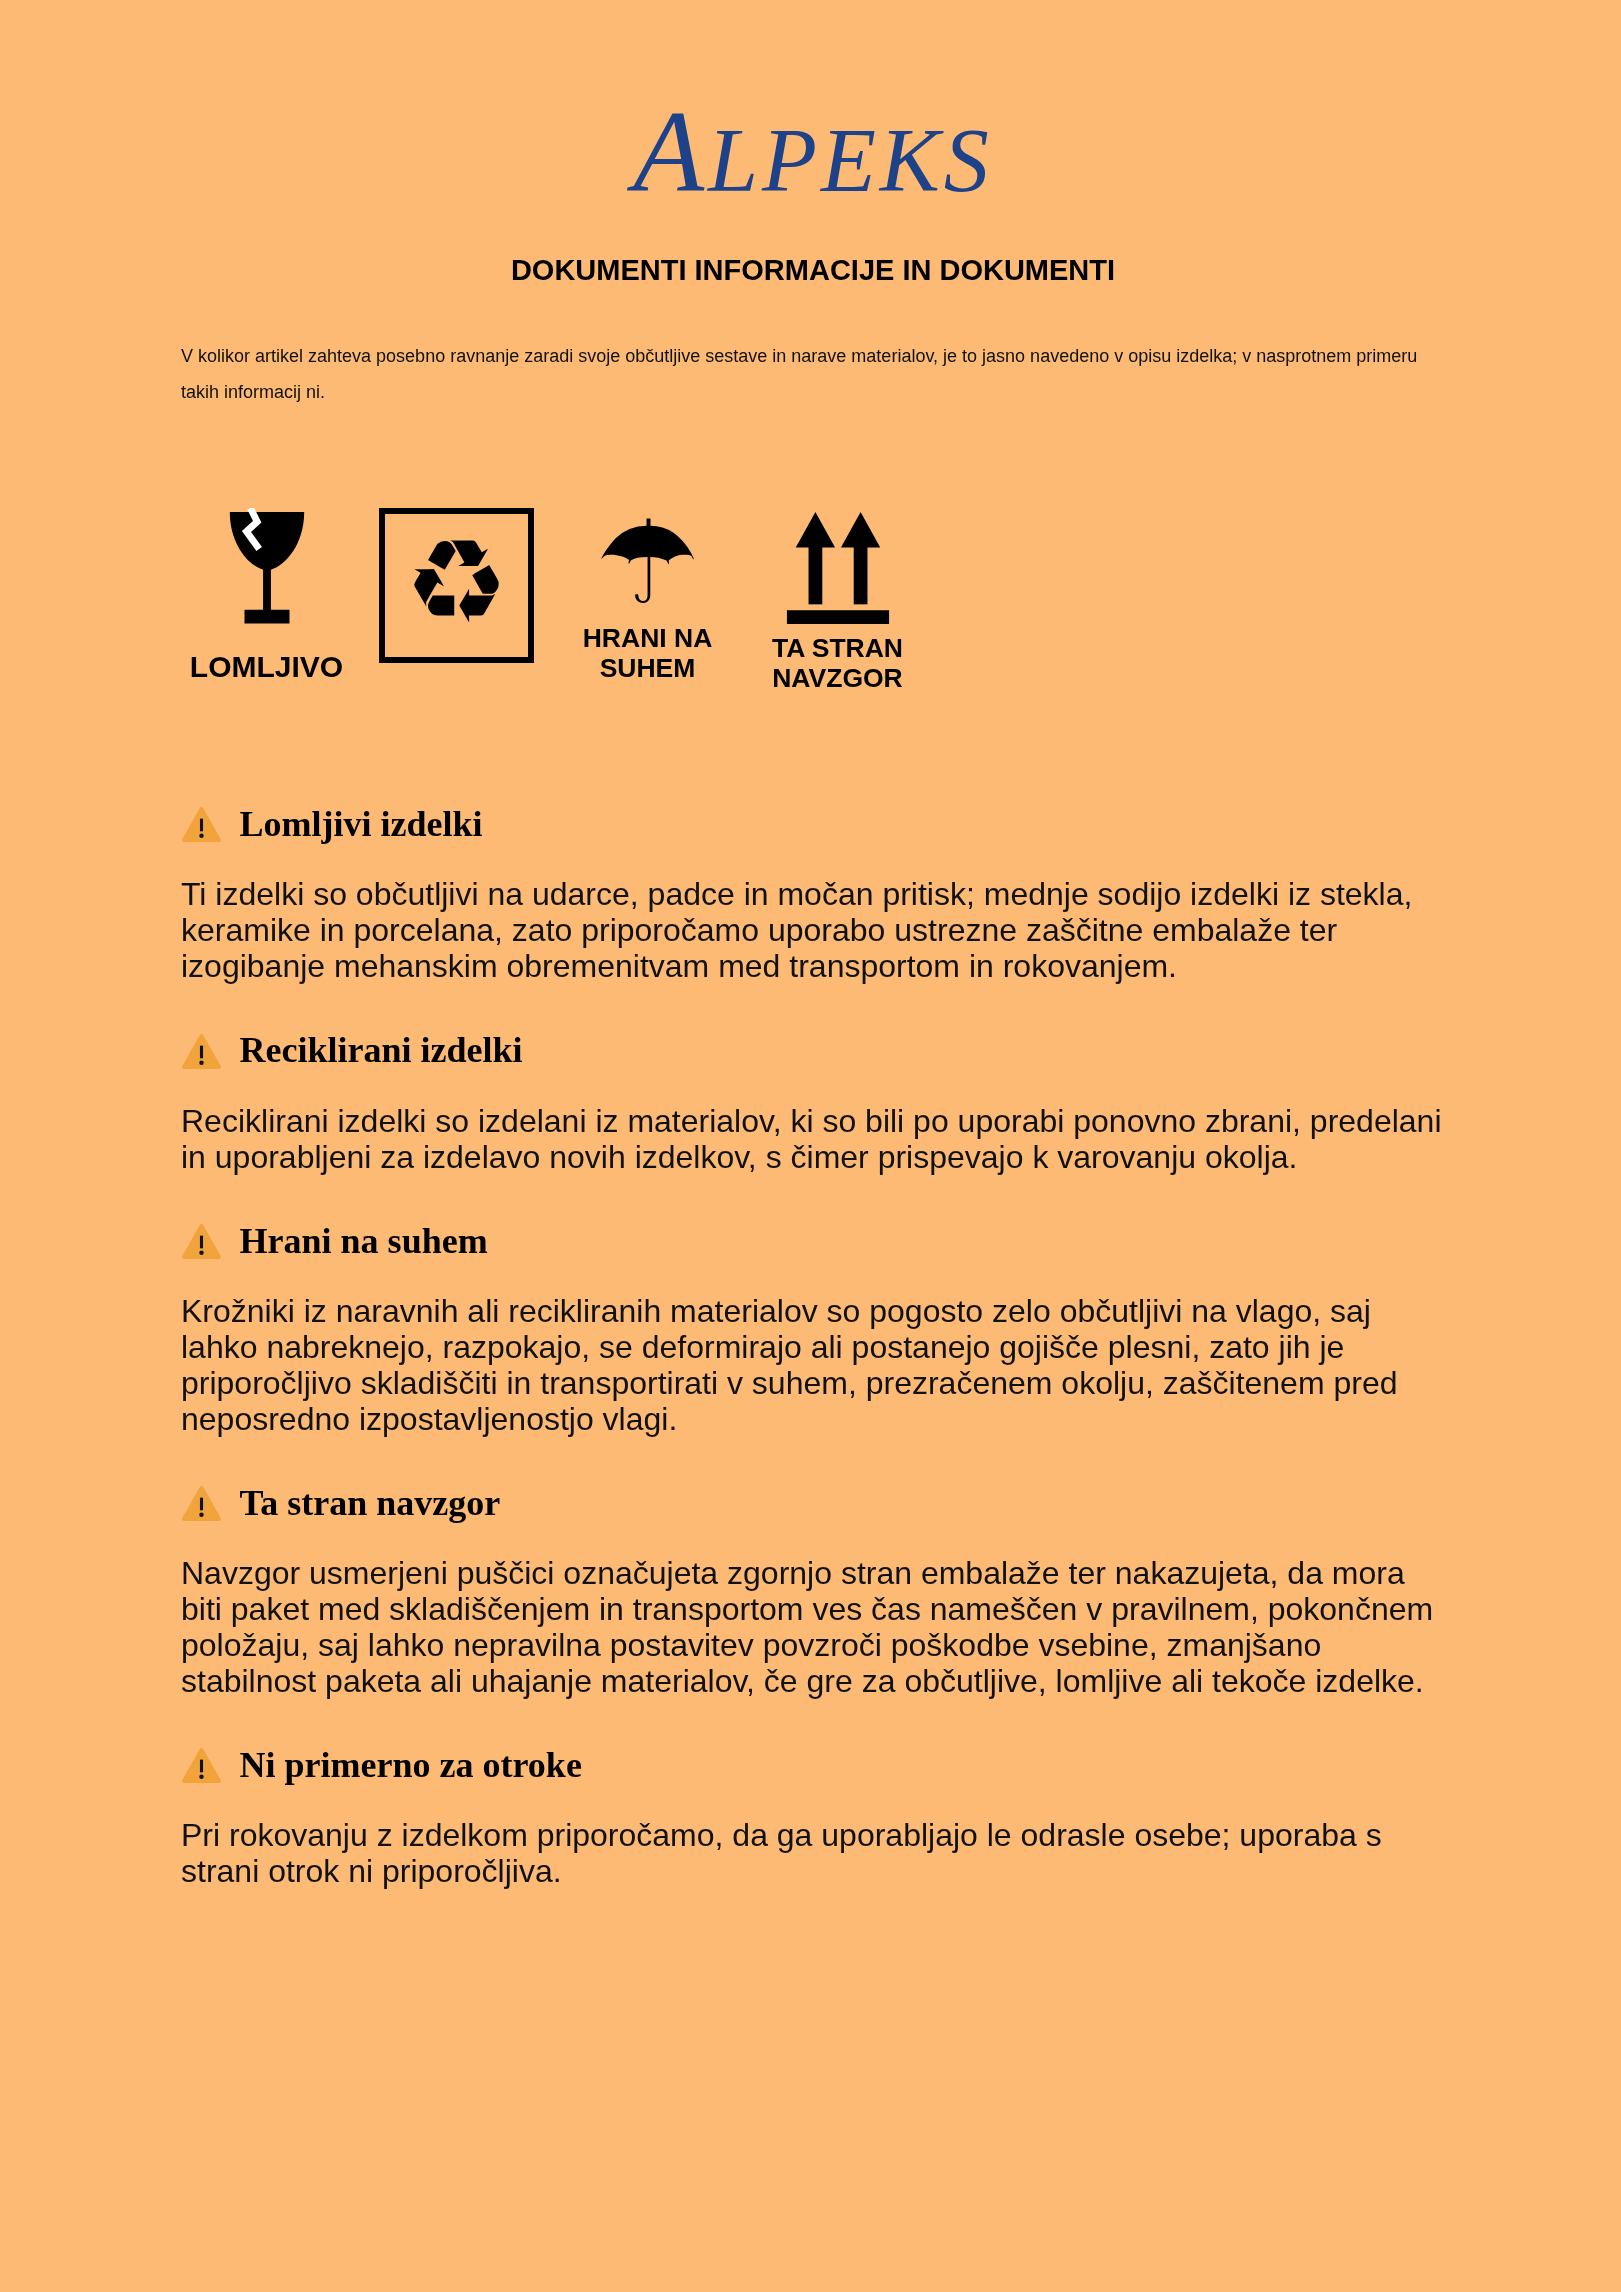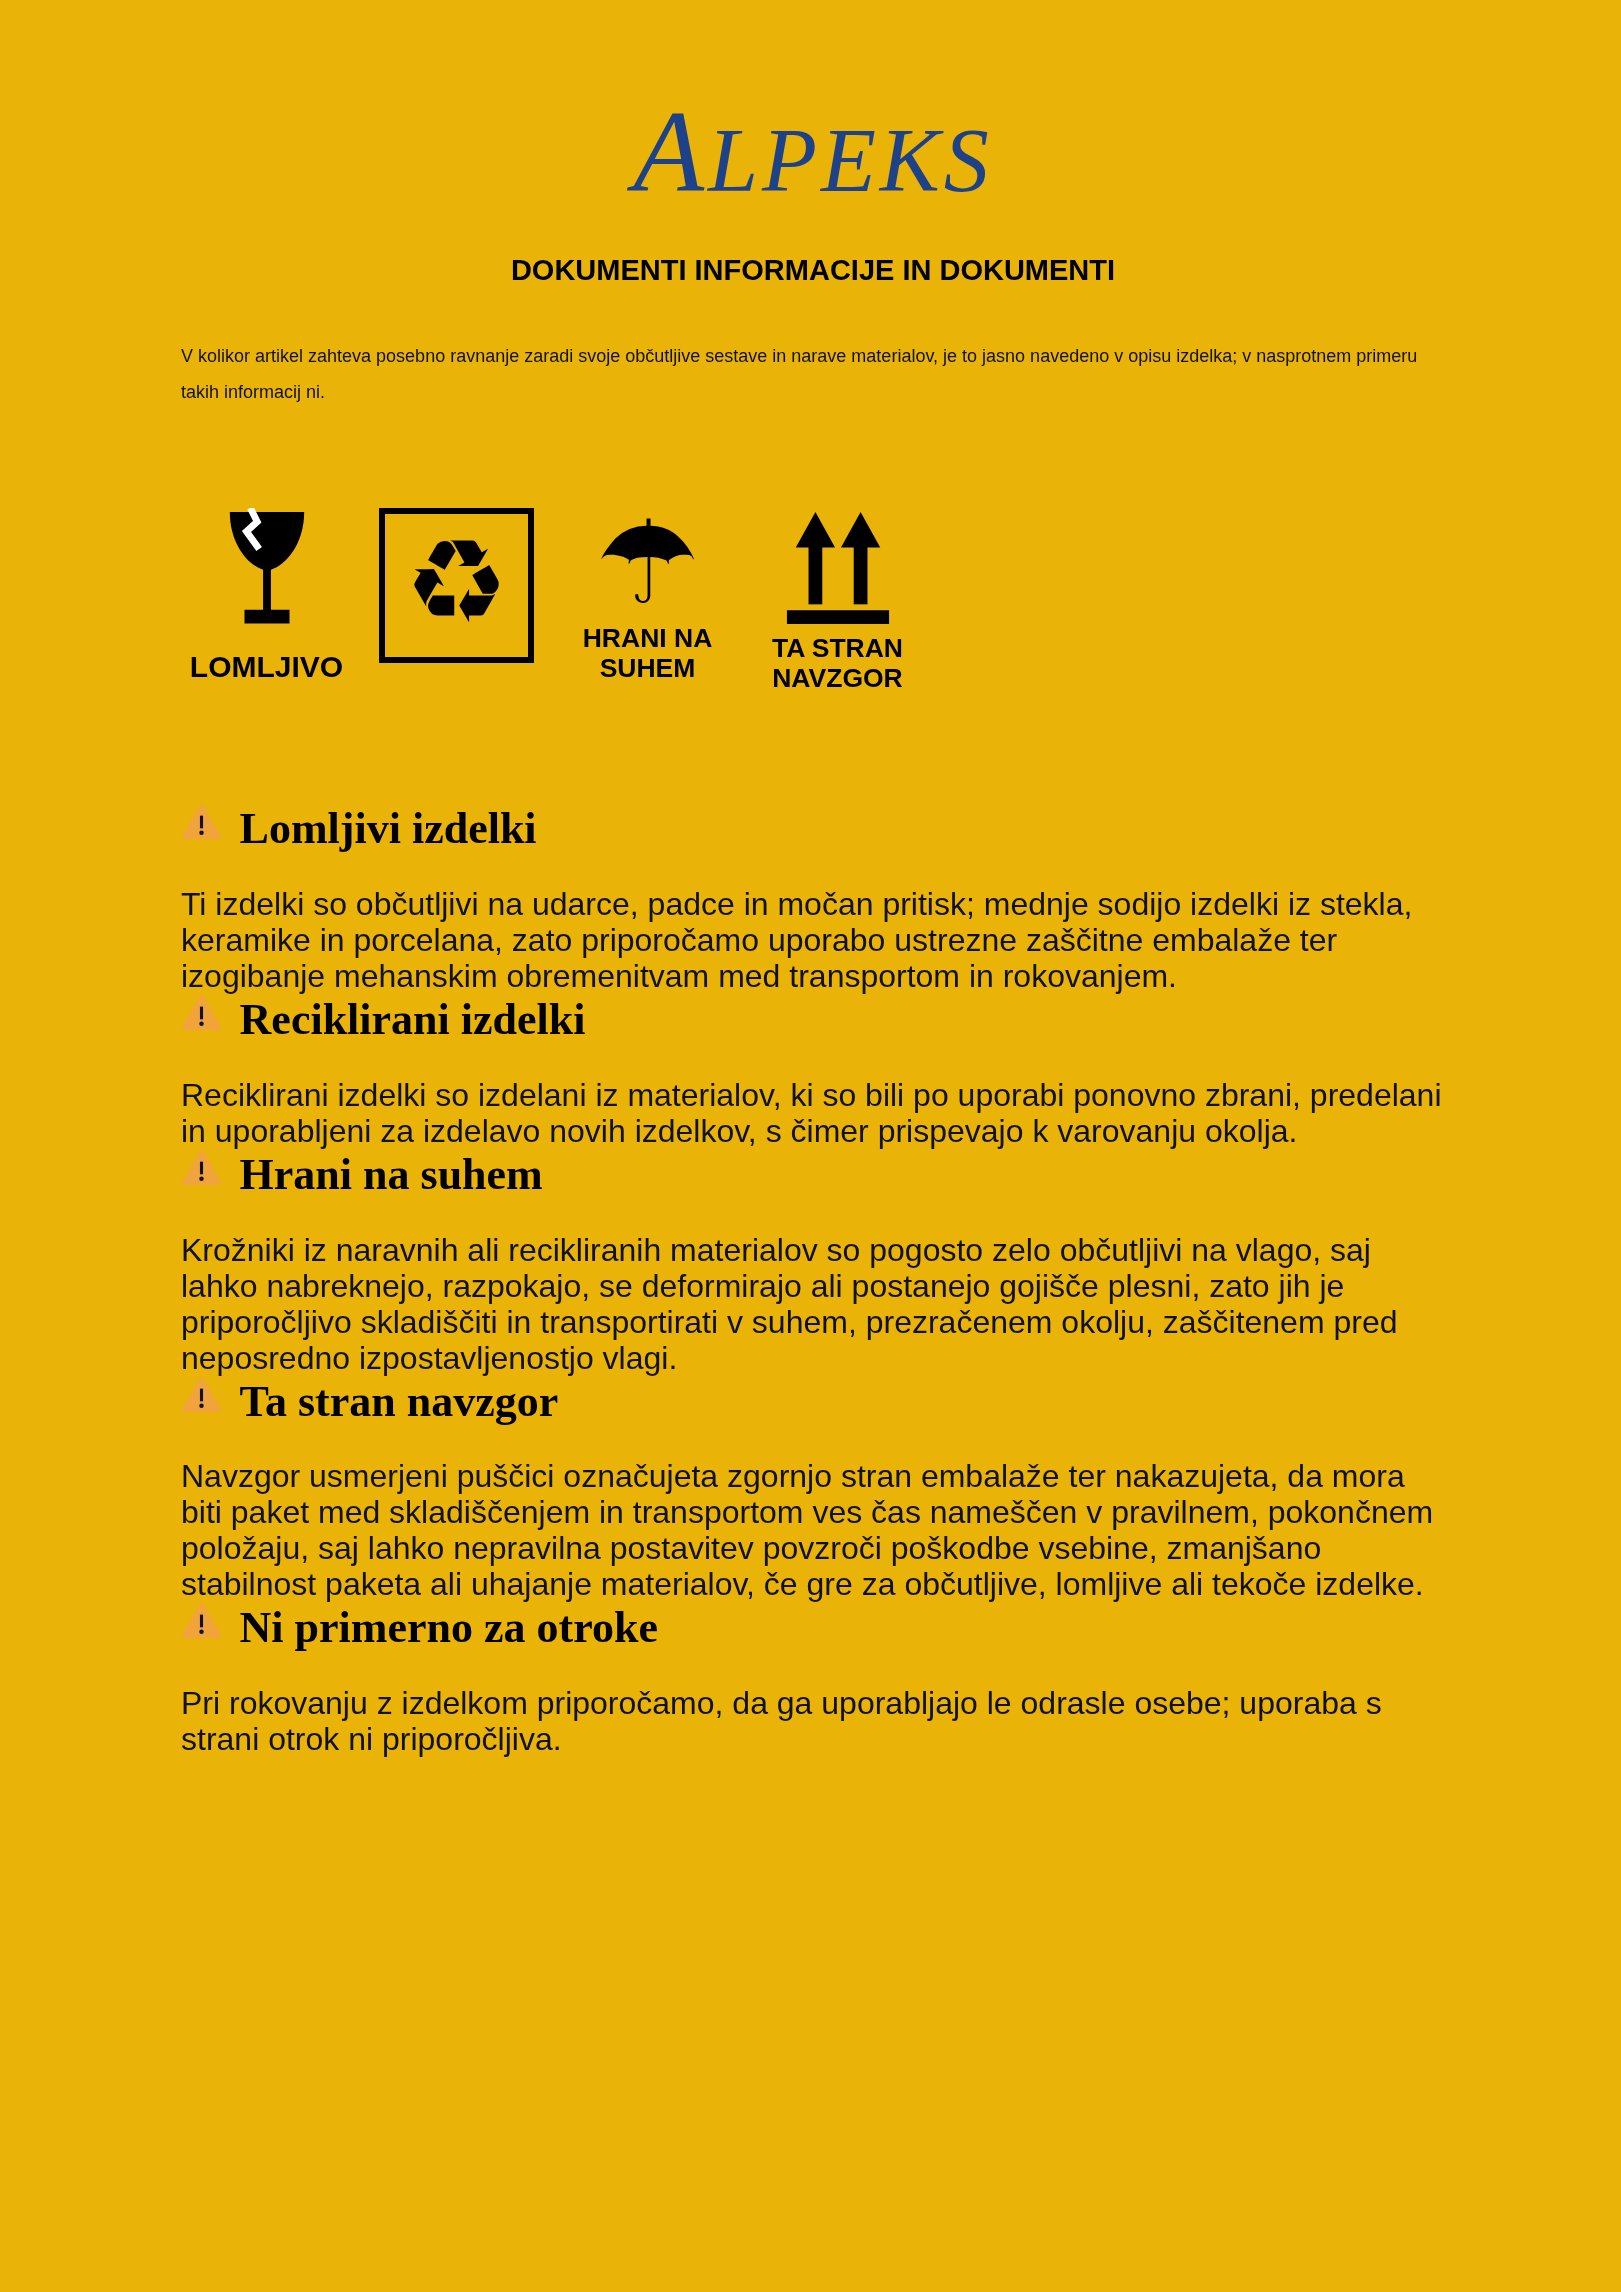--- a/index.html
+++ b/index.html
@@ -2,21 +2,21 @@
 <html><head>
 <meta charset="utf-8">
 <style>
   * { margin: 0; padding: 0; box-sizing: border-box; }
   html, body { background: #ffffff; }
   .page {
     position: relative;
     width: 1621px;
     height: 2293px;
     margin: 0 auto;
-    background: #eab308;
+    background: #fdba74;
     font-family: "Liberation Sans", sans-serif;
     color: #111111;
     overflow: hidden;
   }
   .content { padding: 94px 176px 0 181px; }
 
   
   .logo-wrap { text-align: center; height: 127px; }
   .logo {
     display: inline-block;
@@ -82,24 +82,26 @@
   .symbol-up { width: 157px; }
   .symbol-up .sym-icon { height: 122px; }
   .symbol-up .sym-label { font-size: 26.5px; margin-top: 3.9px; width: 137px; }
 
   
   .sections { margin-top: 0; }
   .sec:first-child { margin-top: 110px; }
   .sec { margin-top: 0; }
   .sec + .sec { margin-top: 0; }
   .sec-heading {
+    margin-top: 45px;
     display: flex;
+    align-items: center;
     gap: 17.6px;
     font-family: "Liberation Serif", serif;
-    font-size: 44px;
+    font-size: 36px;
     font-weight: bold;
     color: #000;
     line-height: 1.2;
   }
   .warning-icon { flex: 0 0 auto; display: block; }
   .sec-body {
     margin-top: 30px;
     max-width: 1264px;
     font-size: 32px;
     line-height: 36px;

